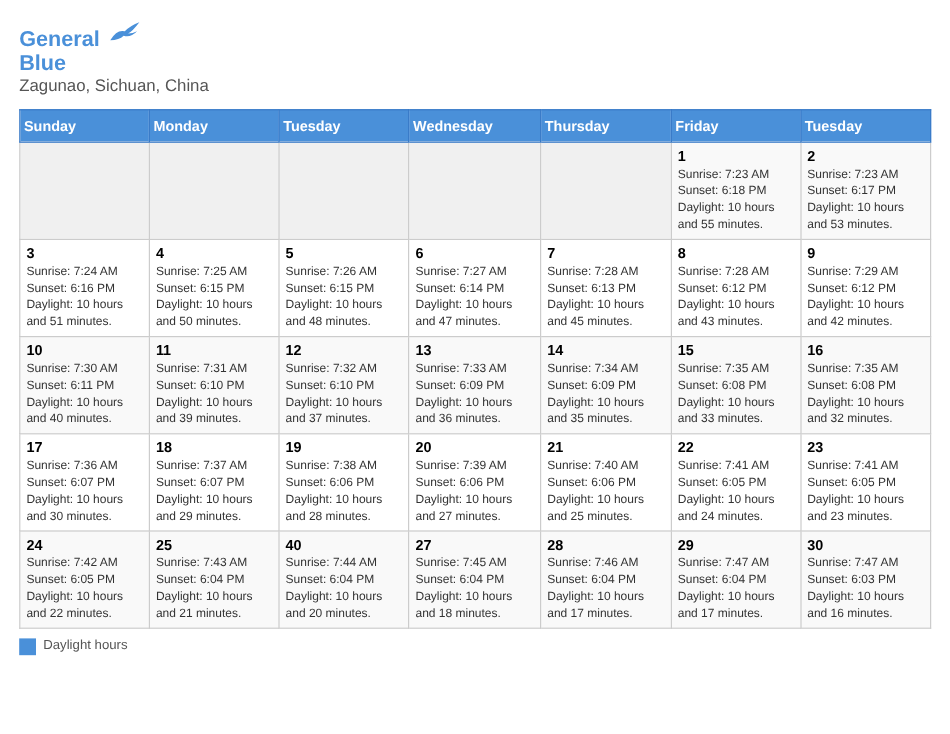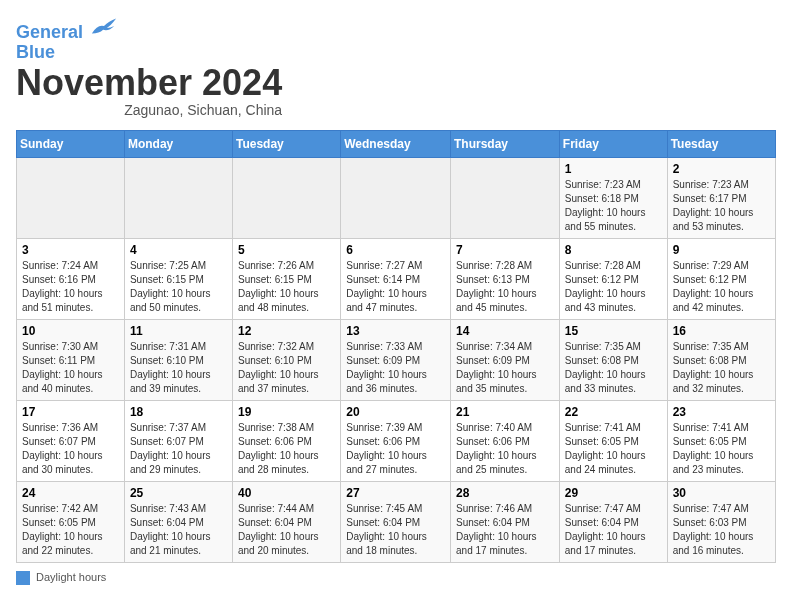--- a/index.html
+++ b/index.html
@@ -116,21 +116,20 @@
           <span>General</span>
           <svg class="logo-bird" viewBox="0 0 30 22" xmlns="http://www.w3.org/2000/svg">
             <path d="M2 18 Q8 8 15 10 Q20 5 28 2 Q22 10 18 12 Q22 12 26 10 Q20 16 14 14 Q10 18 2 18Z" fill="#4a90d9"></path>
           </svg>
         </div>
       </div>
       <div class="logo-text" style="color:#4a90d9; font-size:18px; font-weight:bold;">Blue</div>
     </div>
   </div>
   <div class="title-block">
-    <div class="month-title">November 2024</div>
     <div class="subtitle">Zagunao, Sichuan, China</div>
   </div>
 </div>
 
 <table>
   <thead>
     <tr id="header-row">
         <th>Sunday</th>
         <th>Monday</th>
         <th>Tuesday</th>

